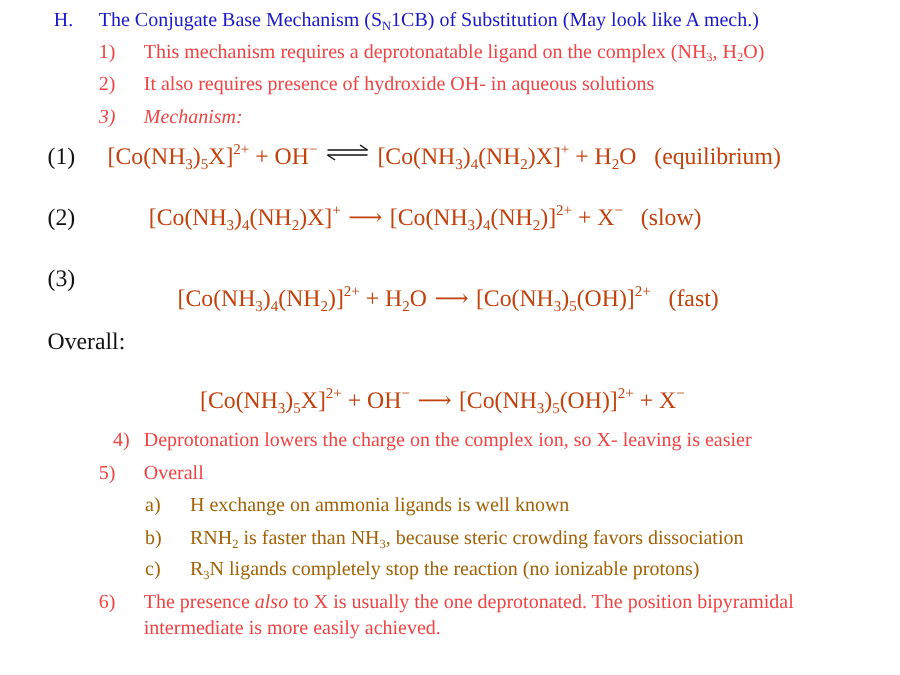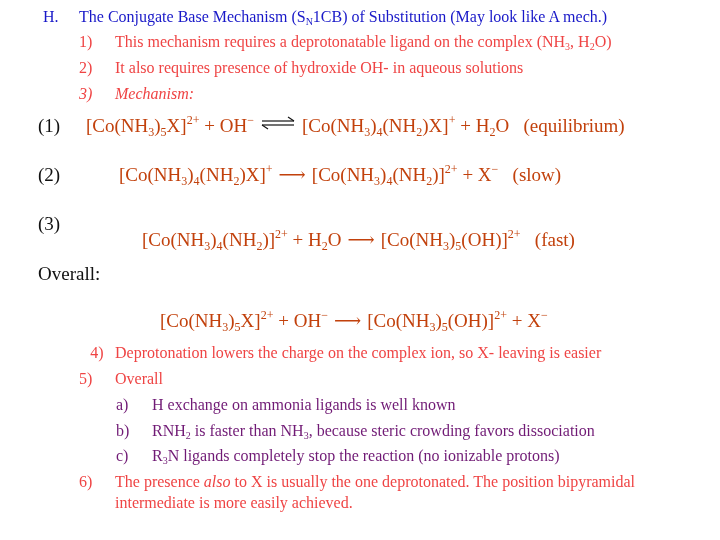--- a/index.html
+++ b/index.html
@@ -3,21 +3,21 @@
 <meta charset="utf-8">
 <style>
   html, body { margin: 0; padding: 0; background: #ffffff; }
   body {
     width: 720px; height: 540px; position: relative; overflow: hidden;
     font-family: "Liberation Serif", "DejaVu Serif", serif;
   }
   .line { position: absolute; white-space: nowrap; font-size: 16px; line-height: 18px; }
   .blue { color: #1818c8; }
   .red { color: #ef4444; }
-  .purple { color: #701a75; }
+  .purple { color: #a16207; }
   .marker { display: inline-block; }
   sub { font-size: 10px; vertical-align: -3px; line-height: 0; }
   sup { font-size: 10px; vertical-align: 6px; line-height: 0; }
   .u { }
   .eq { position: absolute; white-space: nowrap; font-size: 19px; line-height: 22px; color: #c2410c; }
   .eq sub { font-size: 12px; vertical-align: -4px; }
   .eq sup { font-size: 12px; vertical-align: 8px; }
   .arrow { display: inline-block; margin: 0 6px; }
   .eqarrow { display: inline-block; width: 36px; height: 14px; vertical-align: 2px; margin: 0 6px; }
   .eqnum { position: absolute; font-size: 19px; color: #111; }

